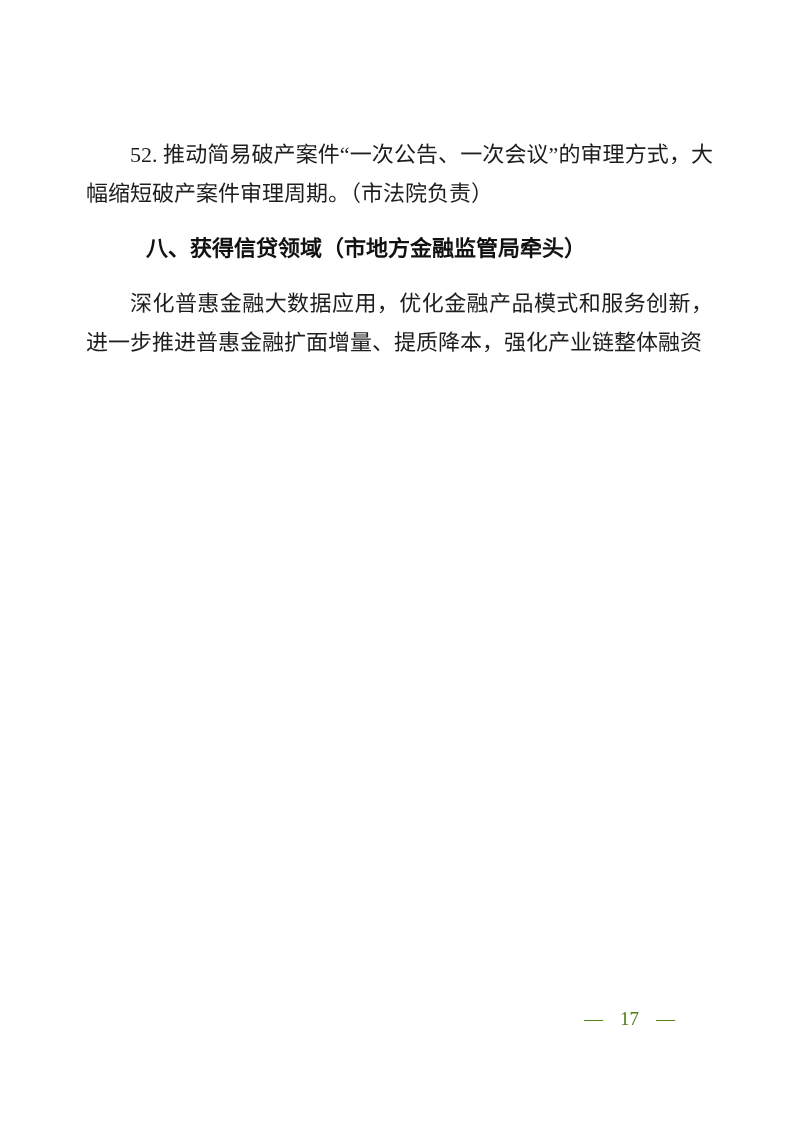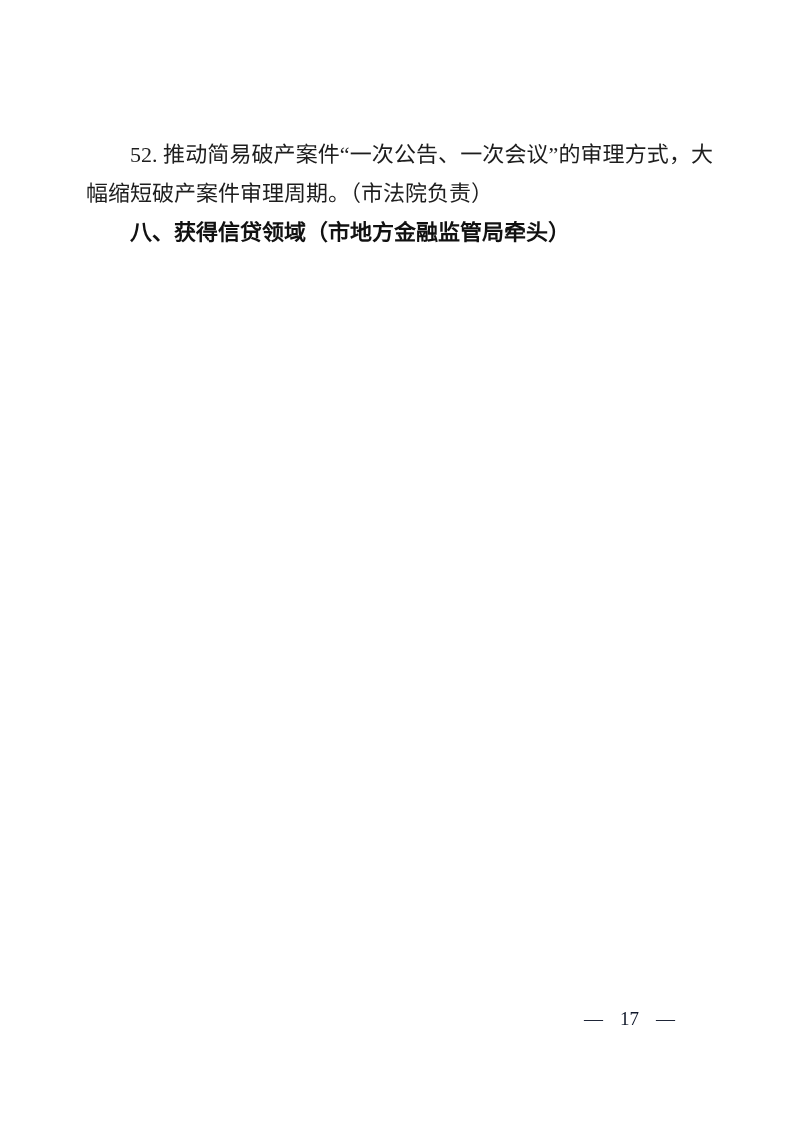--- a/index.html
+++ b/index.html
@@ -24,55 +24,56 @@
     text-align: justify;
     text-justify: inter-character;
   }
   .para {
     margin: 0;
     padding: 0;
     text-indent: 2em;
   }
   .para.no-indent { text-indent: 0; }
   .section-heading {
-    margin: 0;
+    margin: 16px;
     padding: 0;
     font-family: "Liberation Sans", "DejaVu Sans", sans-serif;
     font-weight: 700;
     font-size: 22px;
     line-height: 39px;
     text-indent: 2em;
     text-align: left;
     color: #111111;
   }
   .page-footer {
     position: absolute;
     top: 1007px;
     right: 118px;
     font-size: 19px;
     line-height: 24px;
-    color: #0f172a;
+    color: #4d7c0f;
     white-space: nowrap;
   }
   .page-footer .page-number { margin: 0 17px; }
 </style>
 </head>
 <body>
 
 <div class="page">
 
   <main class="body-text">
 
 
 
 
     <p class="para">52. 推动简易破产案件“一次公告、一次会议”的审理方式，大幅缩短破产案件审理周期。（市法院负责）</p>
 
     <h2 class="section-heading">八、获得信贷领域（市地方金融监管局牵头）</h2>
 
+    <p class="para">深化普惠金融大数据应用，优化金融产品模式和服务创新，进一步推进普惠金融扩面增量、提质降本，强化产业链整体融资</p>
 
   </main>
 
   <footer class="page-footer">
     <span class="footer-dash">—</span><span class="page-number">17</span><span class="footer-dash">—</span>
   </footer>
 
 </div>
 
 </body></html>

